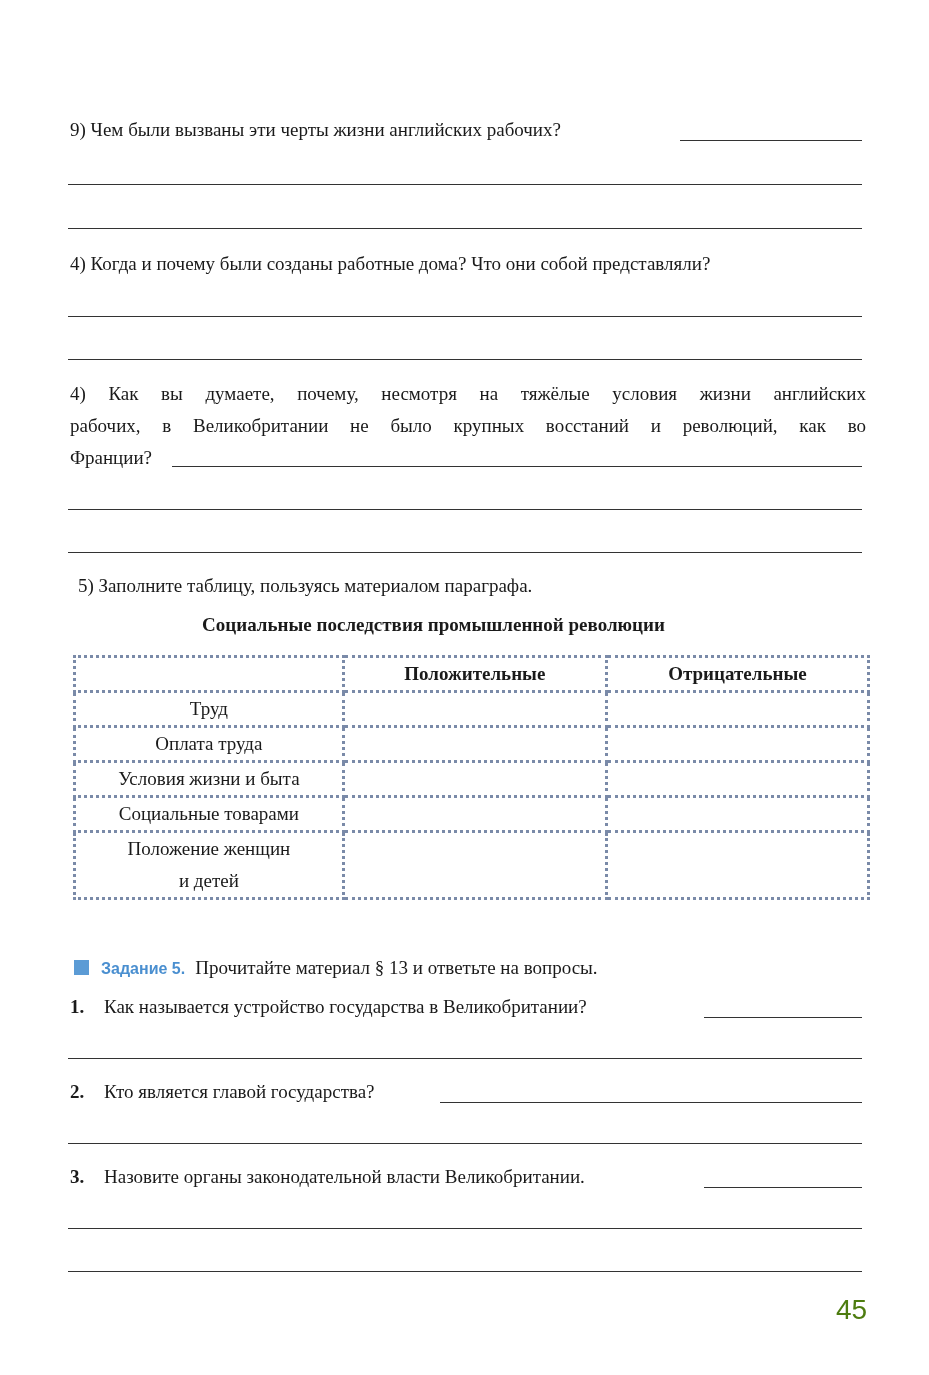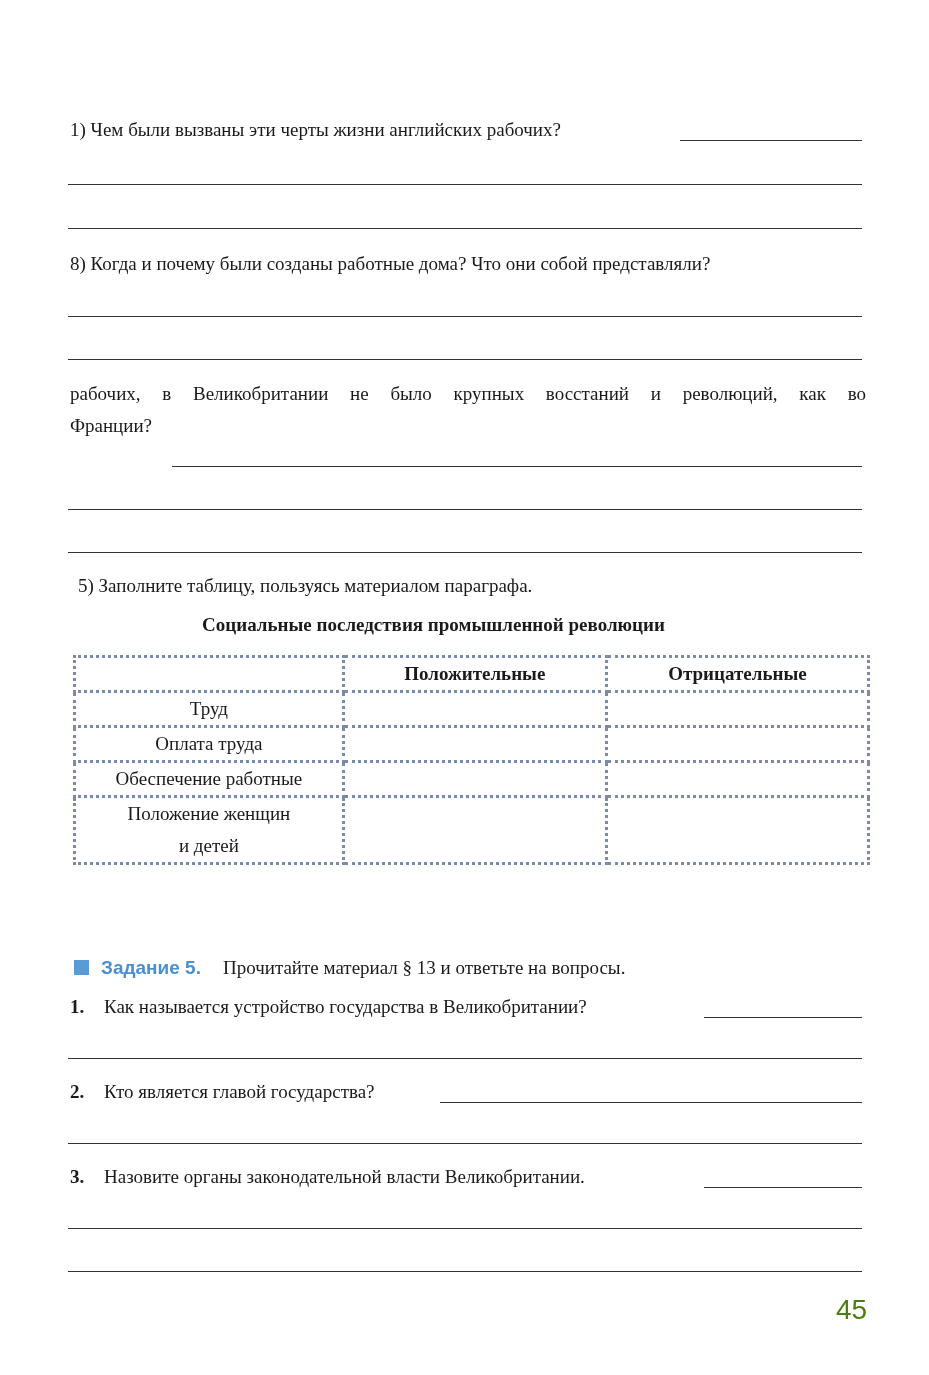--- a/index.html
+++ b/index.html
@@ -14,41 +14,42 @@
   table.grid td, table.grid th {
     border: 3px dotted #7a8aa8; padding: 0 10px; font-size: 19px; height: 30px;
     font-weight: normal; text-align: center; vertical-align: middle; line-height: 32px;
   }
   table.grid th { font-weight: bold; text-align: center; }
   table.grid col.c1 { width: 270px; }
   table.grid col.c2 { width: 264px; }
   table.grid col.c3 { width: 263px; }
   .task-head { font-size: 19px; line-height: 32px; white-space: nowrap; }
   .task-marker { display: inline-block; width: 15px; height: 15px; background: #5b9bd5; vertical-align: -1px; margin-right: 12px; }
-  .task-label { font-family: "Liberation Sans", sans-serif; font-weight: bold; color: #4a8fd0; font-size: 19px; margin-right: 22px; }
+  .task-label { font-family: "Liberation Sans", sans-serif; font-weight: bold; color: #4a8fd0; font-size: 16px; margin-right: 10px; }
   .num { font-weight: bold; display: inline-block; width: 34px; }
   .page-num { font-family: "Liberation Sans", sans-serif; font-size: 28px; color: #4d7c0f; }
 </style>
 </head>
 <body>
 
 <div class="abs q" style="left:70px; top:114px;">
-  <span>1) Чем были вызваны эти черты жизни английских рабочих?</span>
+  <span>9) Чем были вызваны эти черты жизни английских рабочих?</span>
 </div>
 <div class="line" style="left:680px; width:182px; top:140px;"></div>
 <div class="line" style="left:68px; width:794px; top:184px;"></div>
 <div class="line" style="left:68px; width:794px; top:228px;"></div>
 
 <div class="abs q" style="left:70px; top:248px;">
-  <span>8) Когда и почему были созданы работные дома? Что они собой представляли?</span>
+  <span>4) Когда и почему были созданы работные дома? Что они собой представляли?</span>
 </div>
 <div class="line" style="left:68px; width:794px; top:316px;"></div>
 <div class="line" style="left:68px; width:794px; top:359px;"></div>
 
 <div class="abs q" style="left:70px; top:378px; width:796px;">
+  <span class="justify-line">4) Как вы думаете, почему, несмотря на тяжёлые условия жизни английских</span>
   <span class="justify-line">рабочих, в Великобритании не было крупных восстаний и революций, как во</span>
   <span>Франции?</span>
 </div>
 <div class="line" style="left:172px; width:690px; top:466px;"></div>
 <div class="line" style="left:68px; width:794px; top:509px;"></div>
 <div class="line" style="left:68px; width:794px; top:552px;"></div>
 
 <div class="abs q" style="left:70px; top:570px;margin-left:8px;">
   <span>5) Заполните таблицу, пользуясь материалом параграфа.</span>
 </div>
@@ -71,21 +72,26 @@
     <td>Труд</td>
     <td></td>
     <td></td>
   </tr>
   <tr>
     <td>Оплата труда</td>
     <td></td>
     <td></td>
   </tr>
   <tr>
-    <td>Обеспечение работные</td>
+    <td>Условия жизни и быта</td>
+    <td></td>
+    <td></td>
+  </tr>
+  <tr>
+    <td>Социальные товарами</td>
     <td></td>
     <td></td>
   </tr>
   <tr>
     <td>
       <div>Положение женщин</div>
       <div>и детей</div>
     </td>
     <td></td>
     <td></td>

